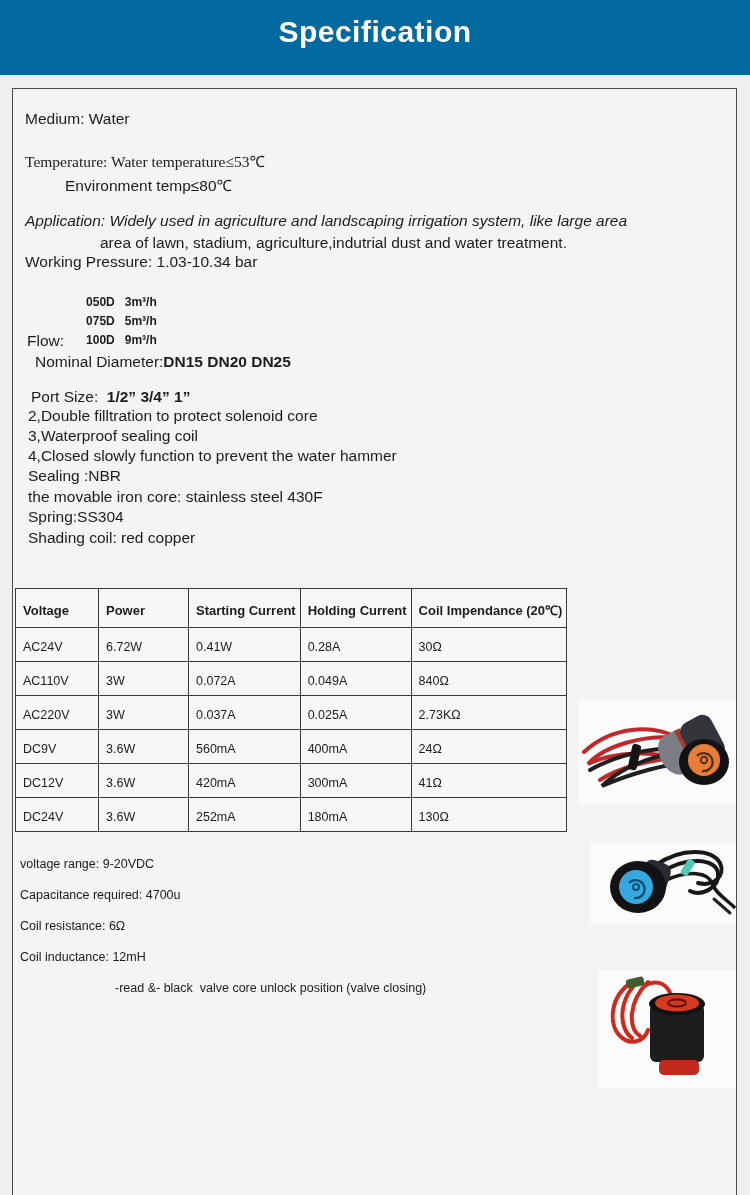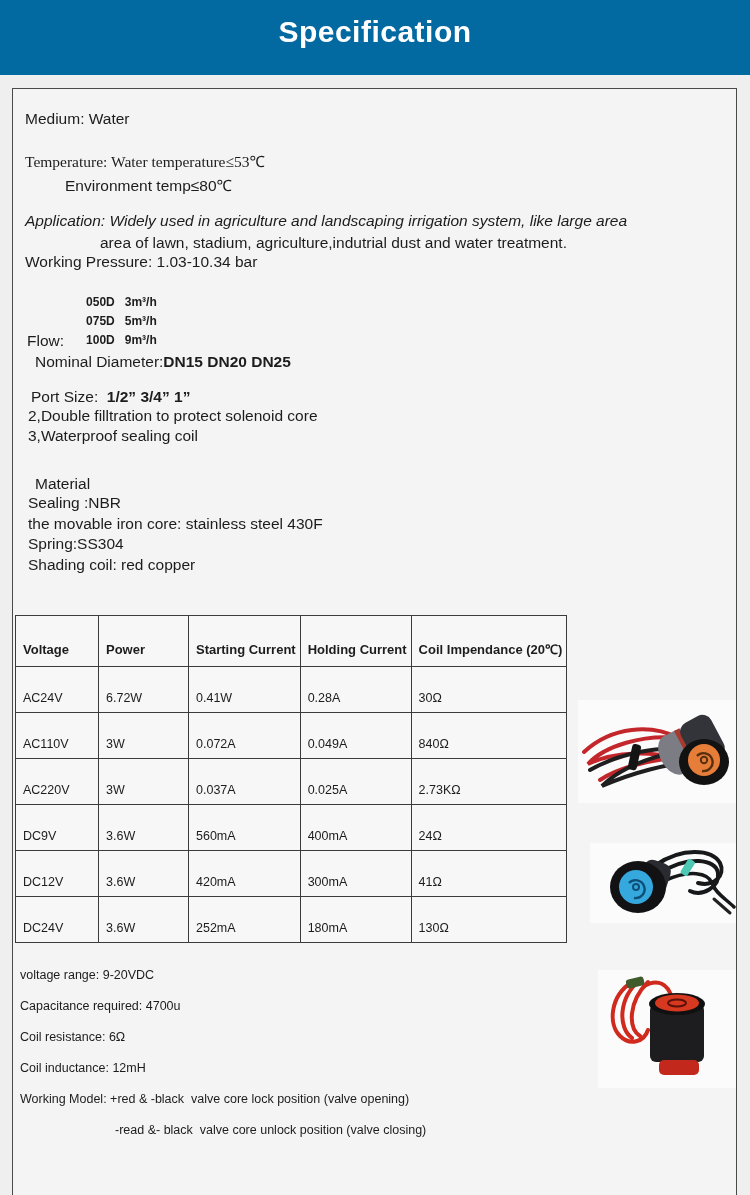--- a/index.html
+++ b/index.html
@@ -27,21 +27,21 @@
   .flow-items{margin-left:22px;}
   .flow-items div{font-weight:bold;font-size:12px;line-height:19px;white-space:pre-wrap;}
   .m-nom{margin-top:2px;margin-left:10px;}
   .m-port{margin-top:16px;margin-left:6px;}
   .m-feat-title{margin-top:25px;margin-left:10px;}
   .feature-lines div{font-size:15.5px;line-height:20px;margin-left:3px;white-space:pre-wrap;}
   .m-mat-title{margin-top:28px;margin-left:10px;}
   .material-lines div{font-size:15.5px;line-height:20.5px;margin-left:3px;white-space:pre-wrap;}
   table.spec-table{border-collapse:collapse;margin:40px 0 0 -10px;background:#f8f7f8;table-layout:fixed;}
   .spec-table th,.spec-table td{
-    border:1.5px solid #3b3b3b;text-align:left;padding:16px 4px 0 7px;
+    border:1.5px solid #3b3b3b;text-align:left;padding:4px 4px 0 7px;
     font-size:12.5px;white-space:nowrap;overflow:hidden;
   }
   .spec-table th{height:34px;font-size:13px;}
   .spec-table td{height:29px;font-weight:normal;}
   .latch{margin-top:25px;margin-left:-5px;font-size:12.5px;}
   .latch-lines div{line-height:14px;margin-bottom:17px;white-space:pre-wrap;}
   .latch-last{line-height:14px;margin-left:95px;white-space:pre-wrap;}
   .photo{position:absolute;background:#fcfbfc;}
   .photo svg{display:block;}
 </style>
@@ -69,23 +69,23 @@
       </div>
   </div>
 
   <div class="l m-nom"><span>Nominal Diameter:</span><span class="bold">DN15 DN20 DN25</span></div>
 
   <div class="l m-port"><span>Port Size: </span> <span class="bold">1/2” 3/4” 1”</span></div>
 
   <div class="feature-lines">
       <div>2,Double filltration to protect solenoid core</div>
       <div>3,Waterproof sealing coil</div>
+      <div>4,Closed slowly function to prevent the water hammer</div>
     </div>
 
-  <div class="l m-mat-title">Material</div>
   <div class="material-lines">
       <div>Sealing :NBR</div>
       <div>the movable iron core: stainless steel 430F</div>
       <div>Spring:SS304</div>
       <div>Shading coil: red copper</div>
     </div>
 
   <table class="spec-table">
     <colgroup>
       <col style="width:83px">
@@ -148,21 +148,20 @@
         </tr>
       </tbody>
   </table>
 
   <div class="latch">
     <div class="latch-lines">
         <div>voltage range: 9-20VDC</div>
         <div>Capacitance required: 4700u</div>
         <div>Coil resistance: 6Ω</div>
         <div>Coil inductance: 12mH</div>
-        <div>Working Model: +red &amp; -black  valve core lock position (valve opening)</div>
       </div>
     <div class="latch-last">-read &amp;- black  valve core unlock position (valve closing)</div>
   </div>
 </div>
 
 <div class="photo" style="left:578px;top:700px;width:158px;height:103px;">
   <svg width="158" height="103" viewBox="0 0 158 103">
     <path d="M6,52 C34,26 74,24 100,38 C66,34 26,46 10,64 C40,50 76,52 98,58 C70,60 40,68 22,80" stroke="#c3272b" stroke-width="4" fill="none" stroke-linecap="round"></path>
     <path d="M12,70 C44,52 84,46 106,50 C76,56 44,66 24,86 C56,72 90,64 112,62" stroke="#1f1f1f" stroke-width="4" fill="none" stroke-linecap="round"></path>
     <rect x="52" y="44" width="9" height="26" rx="3" fill="#141414" transform="rotate(12 56 57)"></rect>

